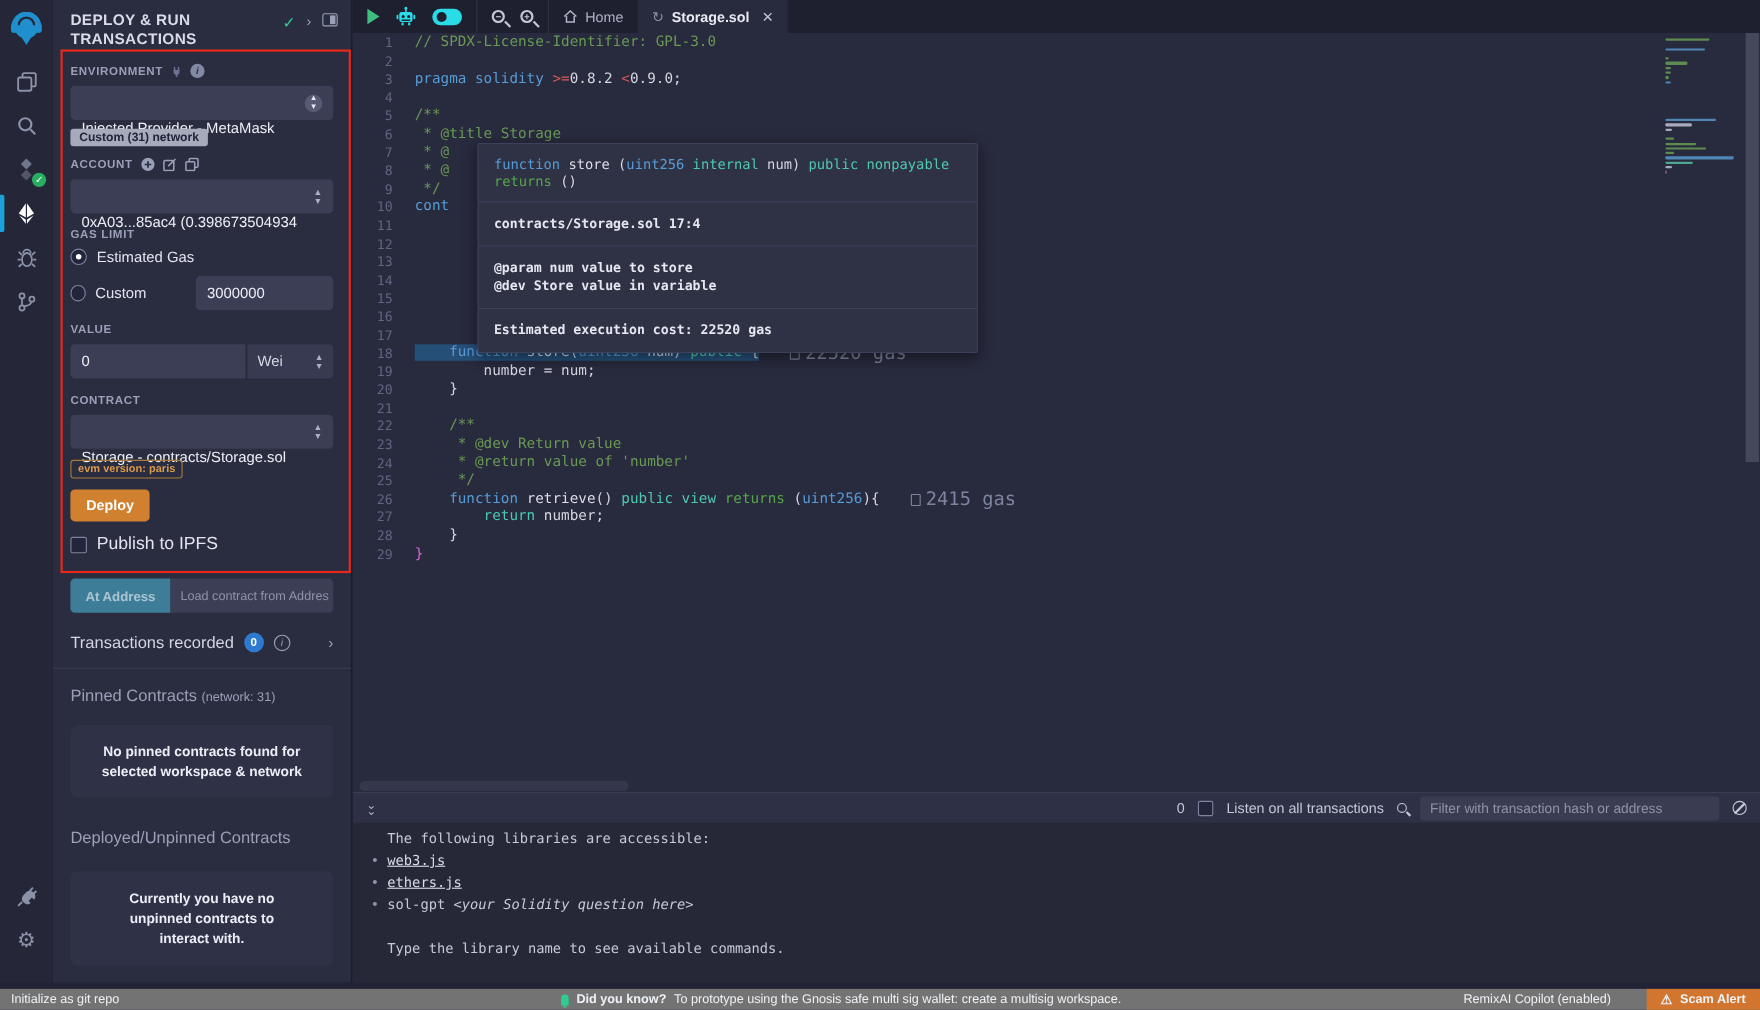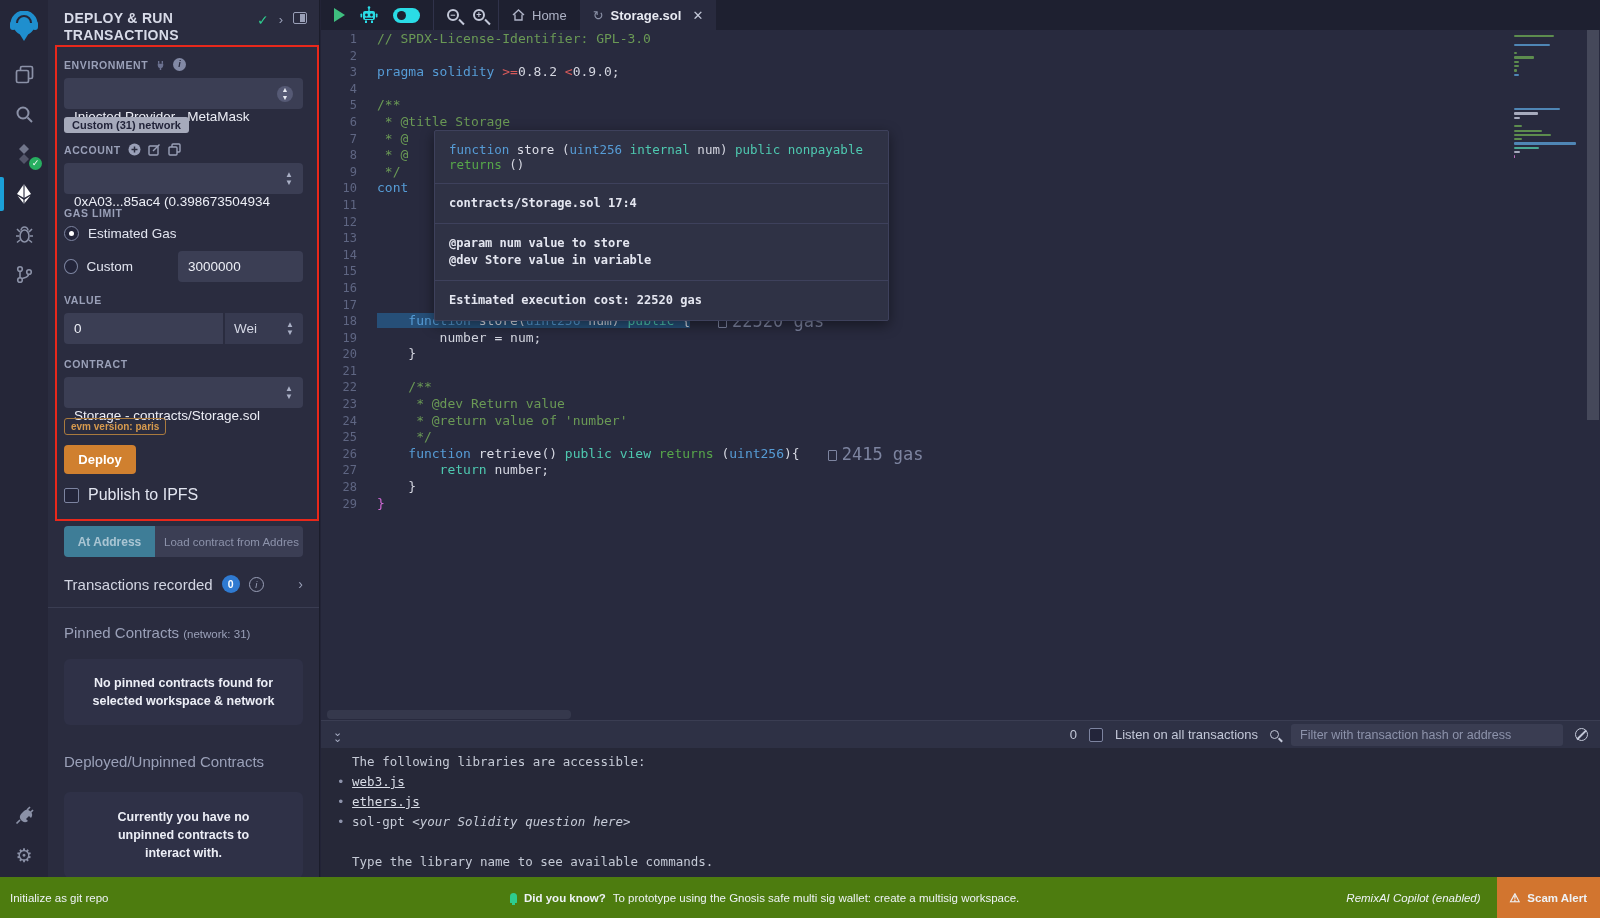--- a/index.html
+++ b/index.html
@@ -140,28 +140,28 @@
 
   #term-body { position:absolute; left:0; top:748px; right:0; height:145px; background:#262838;
     font-family:"DejaVu Sans Mono", monospace; font-size:12.5px; color:#c5cad6; padding:4px 0 0 16px; }
   .term-line { line-height:20px; white-space:pre; }
   .term-line .bullet { color:#8d93ab; }
   .term-line a { color:#d8dce6; text-decoration:underline; }
   .term-line .ital { font-style:italic; }
   .term-prompt { line-height:20px; margin-top:24px; color:#c5cad6; font-weight:bold; }
 
   
-  #statusbar { position:absolute; left:0; bottom:0; width:1600px; height:41px; background:#4d7c0f; z-index:30;
+  #statusbar { position:absolute; left:0; bottom:0; width:1600px; height:19px; background:#737373; z-index:30;
     display:flex; align-items:center; font-size:11.5px; color:#eef2f6; }
   .sb-left { padding-left:10px; }
   .sb-tip { position:absolute; left:510px; display:flex; align-items:center; gap:7px; }
   .bulb { width:7px; height:10px; background:#2ecc8e; border-radius:4px 4px 1px 1px; position:relative; }
   .bulb::after { content:""; position:absolute; left:2px; bottom:-2px; width:3px; height:2px; background:#2ecc8e; }
   .sb-right { margin-left:auto; display:flex; align-items:center; height:100%; }
-  .sb-copilot { padding-right:16px;font-style:italic; }
+  .sb-copilot { padding-right:32px; }
   .sb-scam { background:#d2752f; height:100%; display:flex; align-items:center; gap:7px; padding:0 13px; font-weight:bold; }
   .warn-ic { font-size:12px; }
 </style>
 </head>
 <body>
 
 <div id="icon-rail">
   <div class="rail-logo">
     <svg width="30" height="32" viewBox="0 0 30 32">
       <circle cx="15" cy="13" r="11" fill="#1f8fce"></circle>

